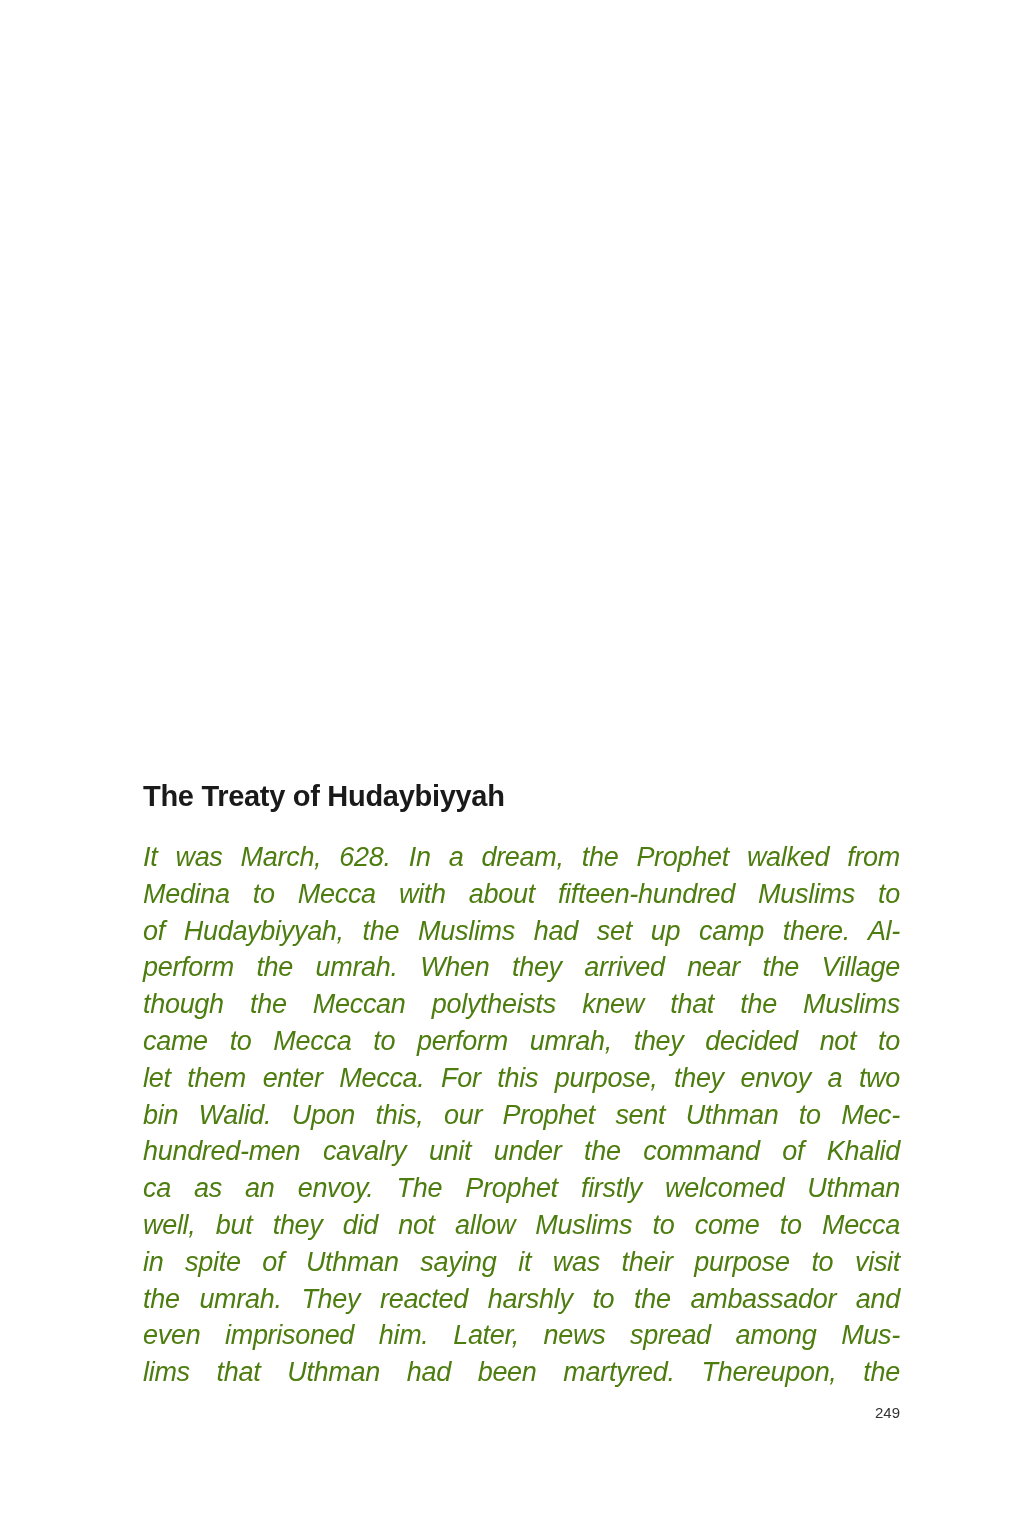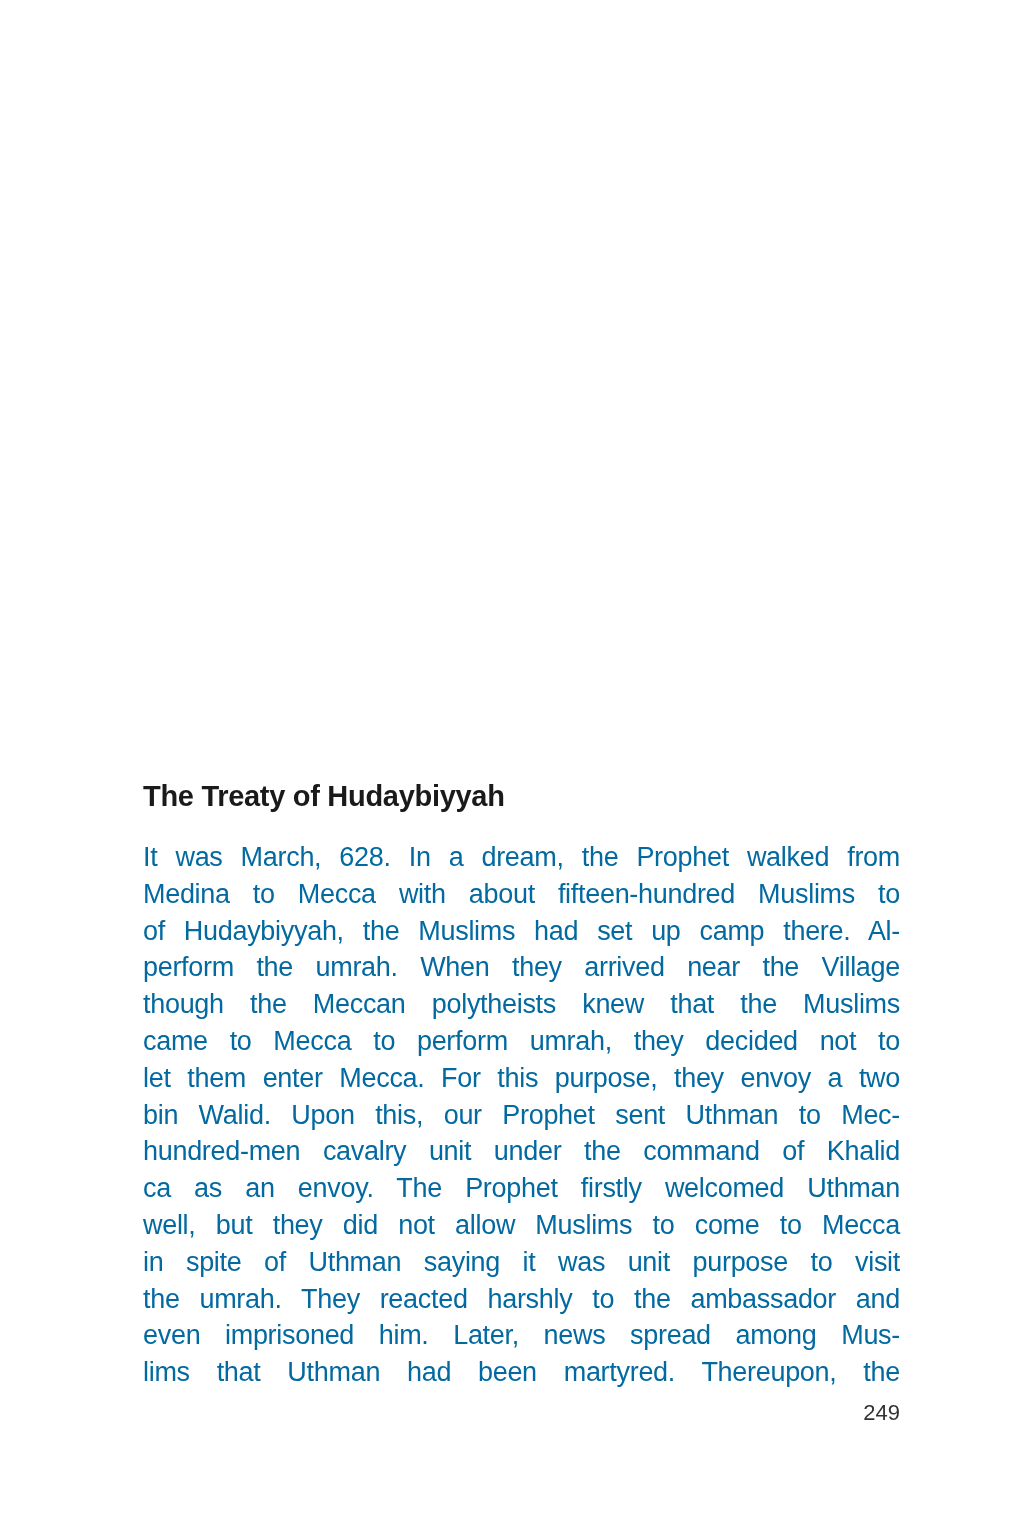--- a/index.html
+++ b/index.html
@@ -31,33 +31,34 @@
     color: #1a1a1a;
     text-align: left;
   }
   .paragraph {
     width: 100%;
   }
   .para-line {
     font-size: 27px;
     line-height: 36.8px;
     letter-spacing: -0.3px;
-    color: #0369a1;
+    color: #4d7c0f;
     text-align: justify;
     text-align-last: justify;
     white-space: normal;
     width: 100%;
+    font-style: italic;
   }
   .page-number {
     position: absolute;
     left: 143px;
     top: 1398px;
     width: 757px;
     text-align: right;
-    font-size: 22px;
+    font-size: 15px;
     line-height: 30px;
     color: #333333;
   }
 </style>
 </head>
 <body>
 
 <div class="page">
   <div class="content">
     <h2 class="heading">The Treaty of Hudaybiyyah</h2>
@@ -66,20 +67,20 @@
         <div class="para-line">Medina to Mecca with about fifteen-hundred Muslims to</div>
         <div class="para-line">of Hudaybiyyah, the Muslims had set up camp there. Al-</div>
         <div class="para-line">perform the umrah. When they arrived near the Village</div>
         <div class="para-line">though the Meccan polytheists knew that the Muslims</div>
         <div class="para-line">came to Mecca to perform umrah, they decided not to</div>
         <div class="para-line">let them enter Mecca. For this purpose, they envoy a two</div>
         <div class="para-line">bin Walid. Upon this, our Prophet sent Uthman to Mec-</div>
         <div class="para-line">hundred-men cavalry unit under the command of Khalid</div>
         <div class="para-line">ca as an envoy. The Prophet firstly welcomed Uthman</div>
         <div class="para-line">well, but they did not allow Muslims to come to Mecca</div>
-        <div class="para-line">in spite of Uthman saying it was unit purpose to visit</div>
+        <div class="para-line">in spite of Uthman saying it was their purpose to visit</div>
         <div class="para-line">the umrah. They reacted harshly to the ambassador and</div>
         <div class="para-line">even imprisoned him. Later, news spread among Mus-</div>
         <div class="para-line">lims that Uthman had been martyred. Thereupon, the</div>
       </div>
   </div>
   <div class="page-number">249</div>
 </div>
 
 </body></html>

